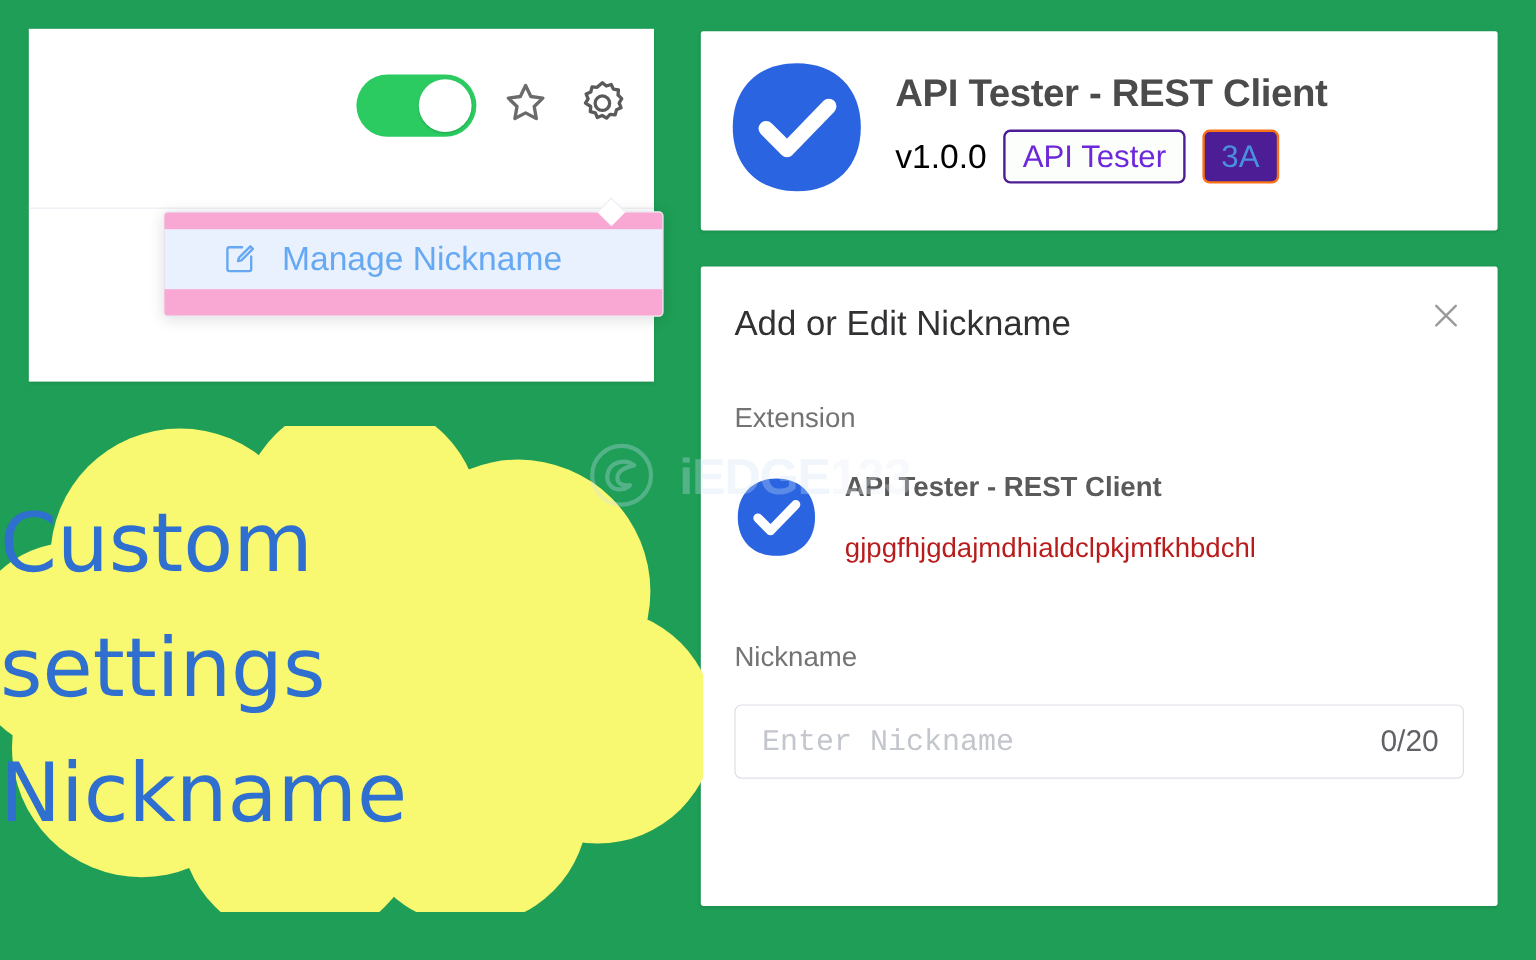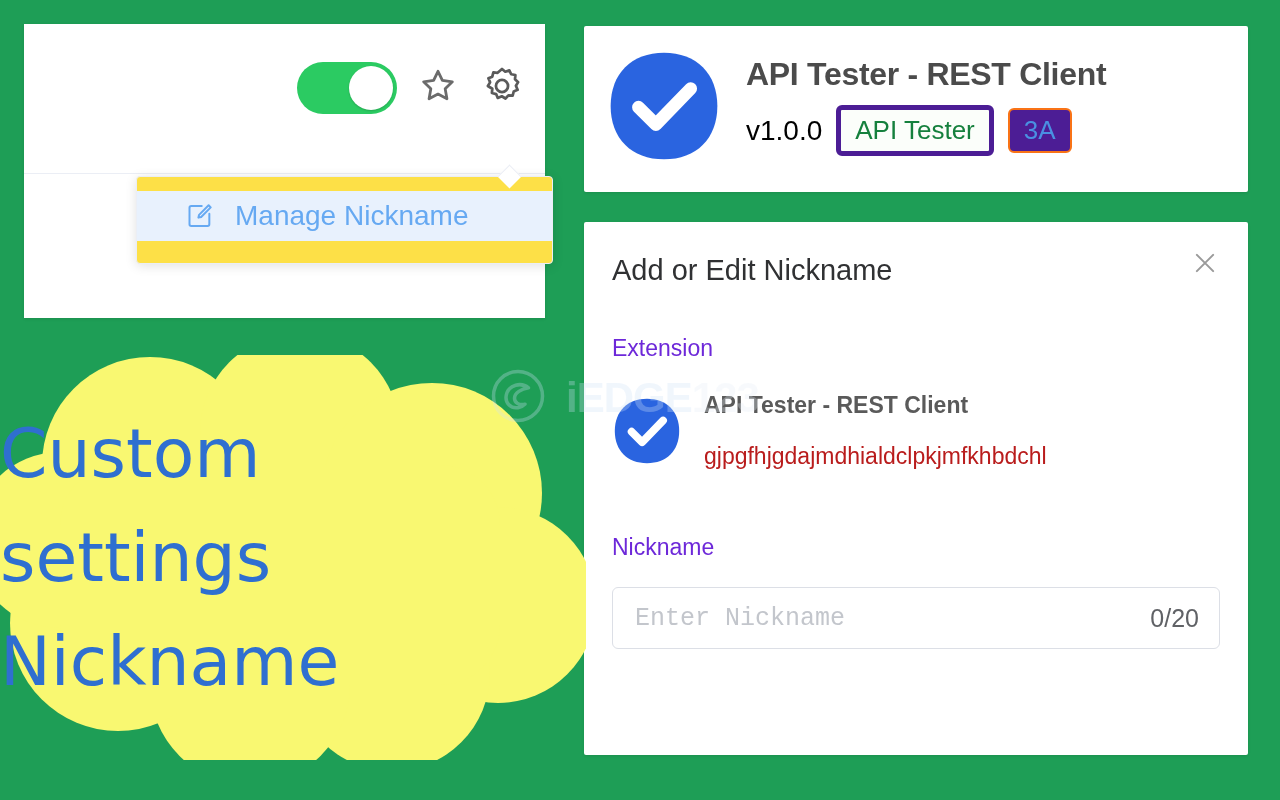--- a/index.html
+++ b/index.html
@@ -101,21 +101,21 @@
     height: 1px;
     background: #ebeef5;
   }
 
   
   #dropdown {
     position: absolute;
     left: 112px;
     top: 152px;
     width: 415px;
-    background: #fde047;
+    background: #f9a8d4;
     border: 1px solid #ebeef5;
     border-radius: 4px;
     box-shadow: 0 2px 12px rgba(0,0,0,.12);
     padding: 14px 0 22px 0;
     z-index: 20;
   }
   #dropdown-caret {
     position: absolute;
     top: -9px;
     left: 364px;
@@ -171,21 +171,21 @@
   }
   .ext-row2 { display: flex; align-items: center; gap: 14px; }
   #ext-version { font-size: 28px; color: #000000; }
   .tag {
     font-size: 26px;
     padding: 4px 14px;
     border-radius: 6px;
     line-height: 1.25;
     white-space: nowrap;
   }
-  .tag-green { color: #15803d; border: 5px solid #4c1d95; background: #fbfefa; }
+  .tag-green { color: #6d28d9; border: 2px solid #4c1d95; background: #fbfefa; }
   .tag-blue  { color: #4a90e2; border: 2px solid #f97316; background: #4c1d95; }
 
   
   #dialog-inner { padding: 32px 28px 0 28px; position: relative; height: 100%; box-sizing: border-box; }
   #dialog-title {
     font-size: 29px;
     color: #303133;
     font-weight: 400;
   }
   #dialog-close {
@@ -194,21 +194,21 @@
     top: 26px;
     width: 34px;
     height: 34px;
     display: flex;
     align-items: center;
     justify-content: center;
     cursor: pointer;
   }
   .field-label {
     font-size: 23px;
-    color: #6d28d9;
+    color: #737373;
     margin-top: 48px;
   }
   #ext-row {
     display: flex;
     align-items: center;
     gap: 22px;
     margin-top: 30px;
   }
   .ext-check {
     width: 70px;

